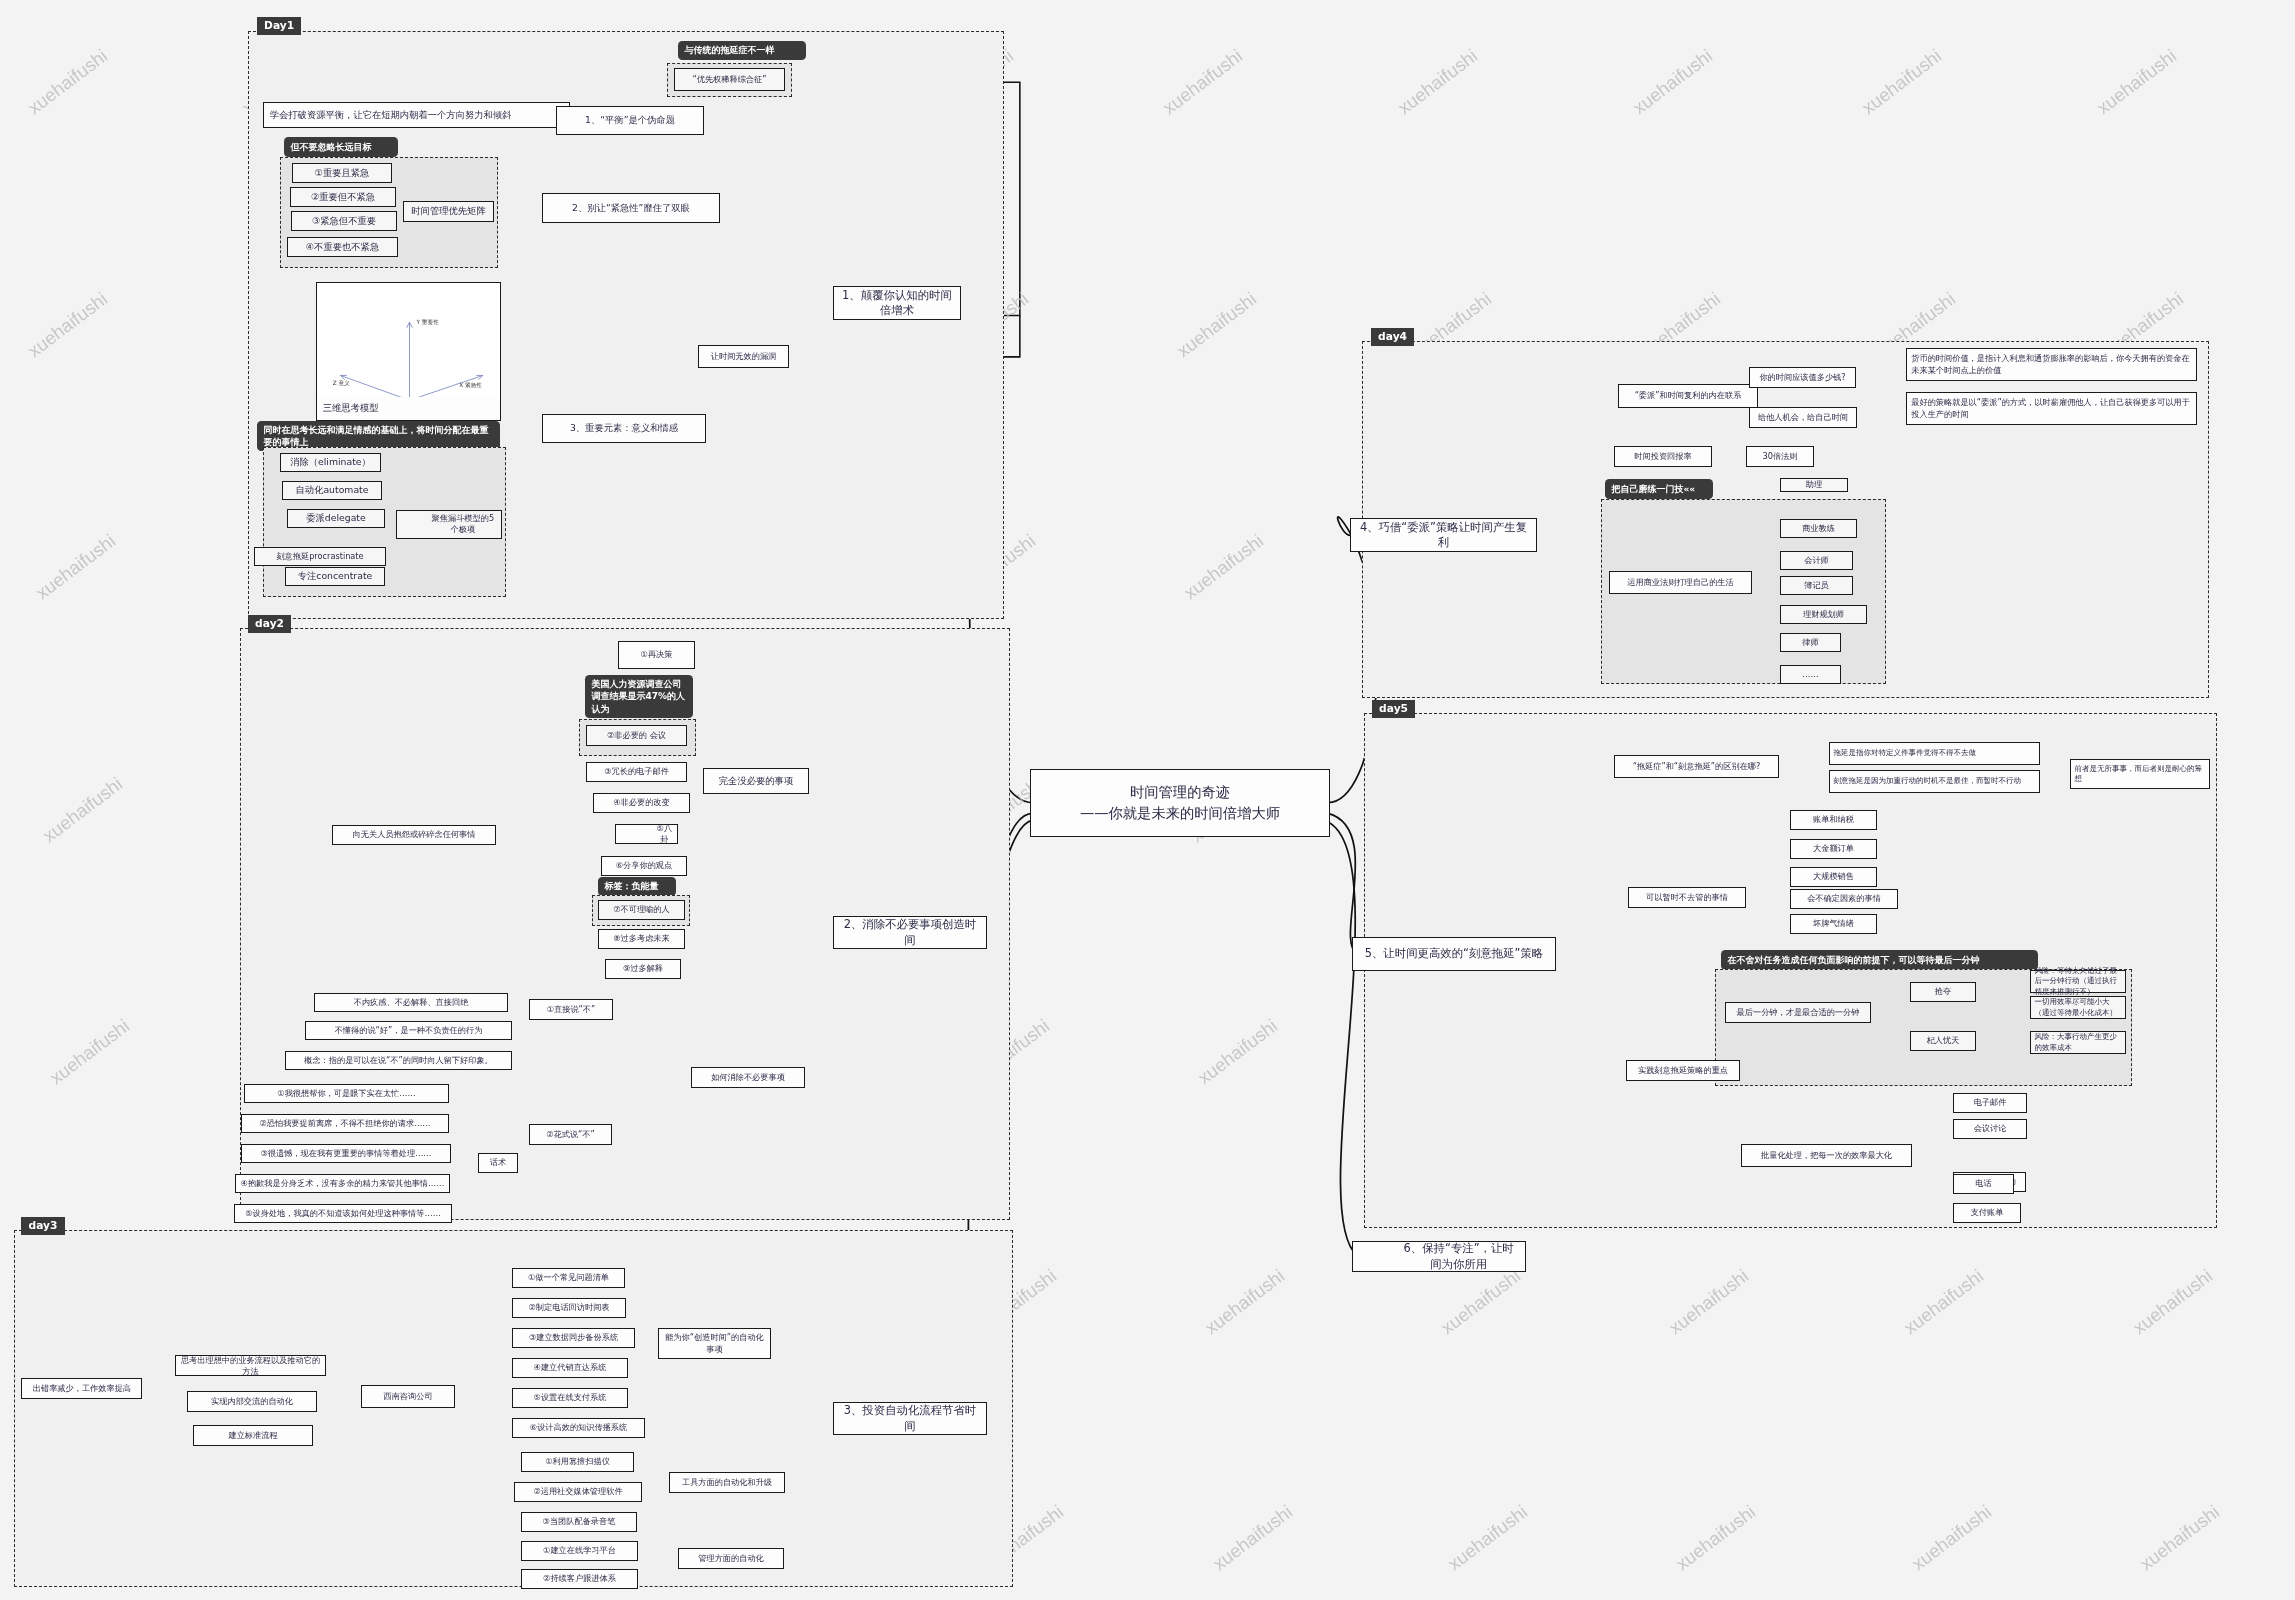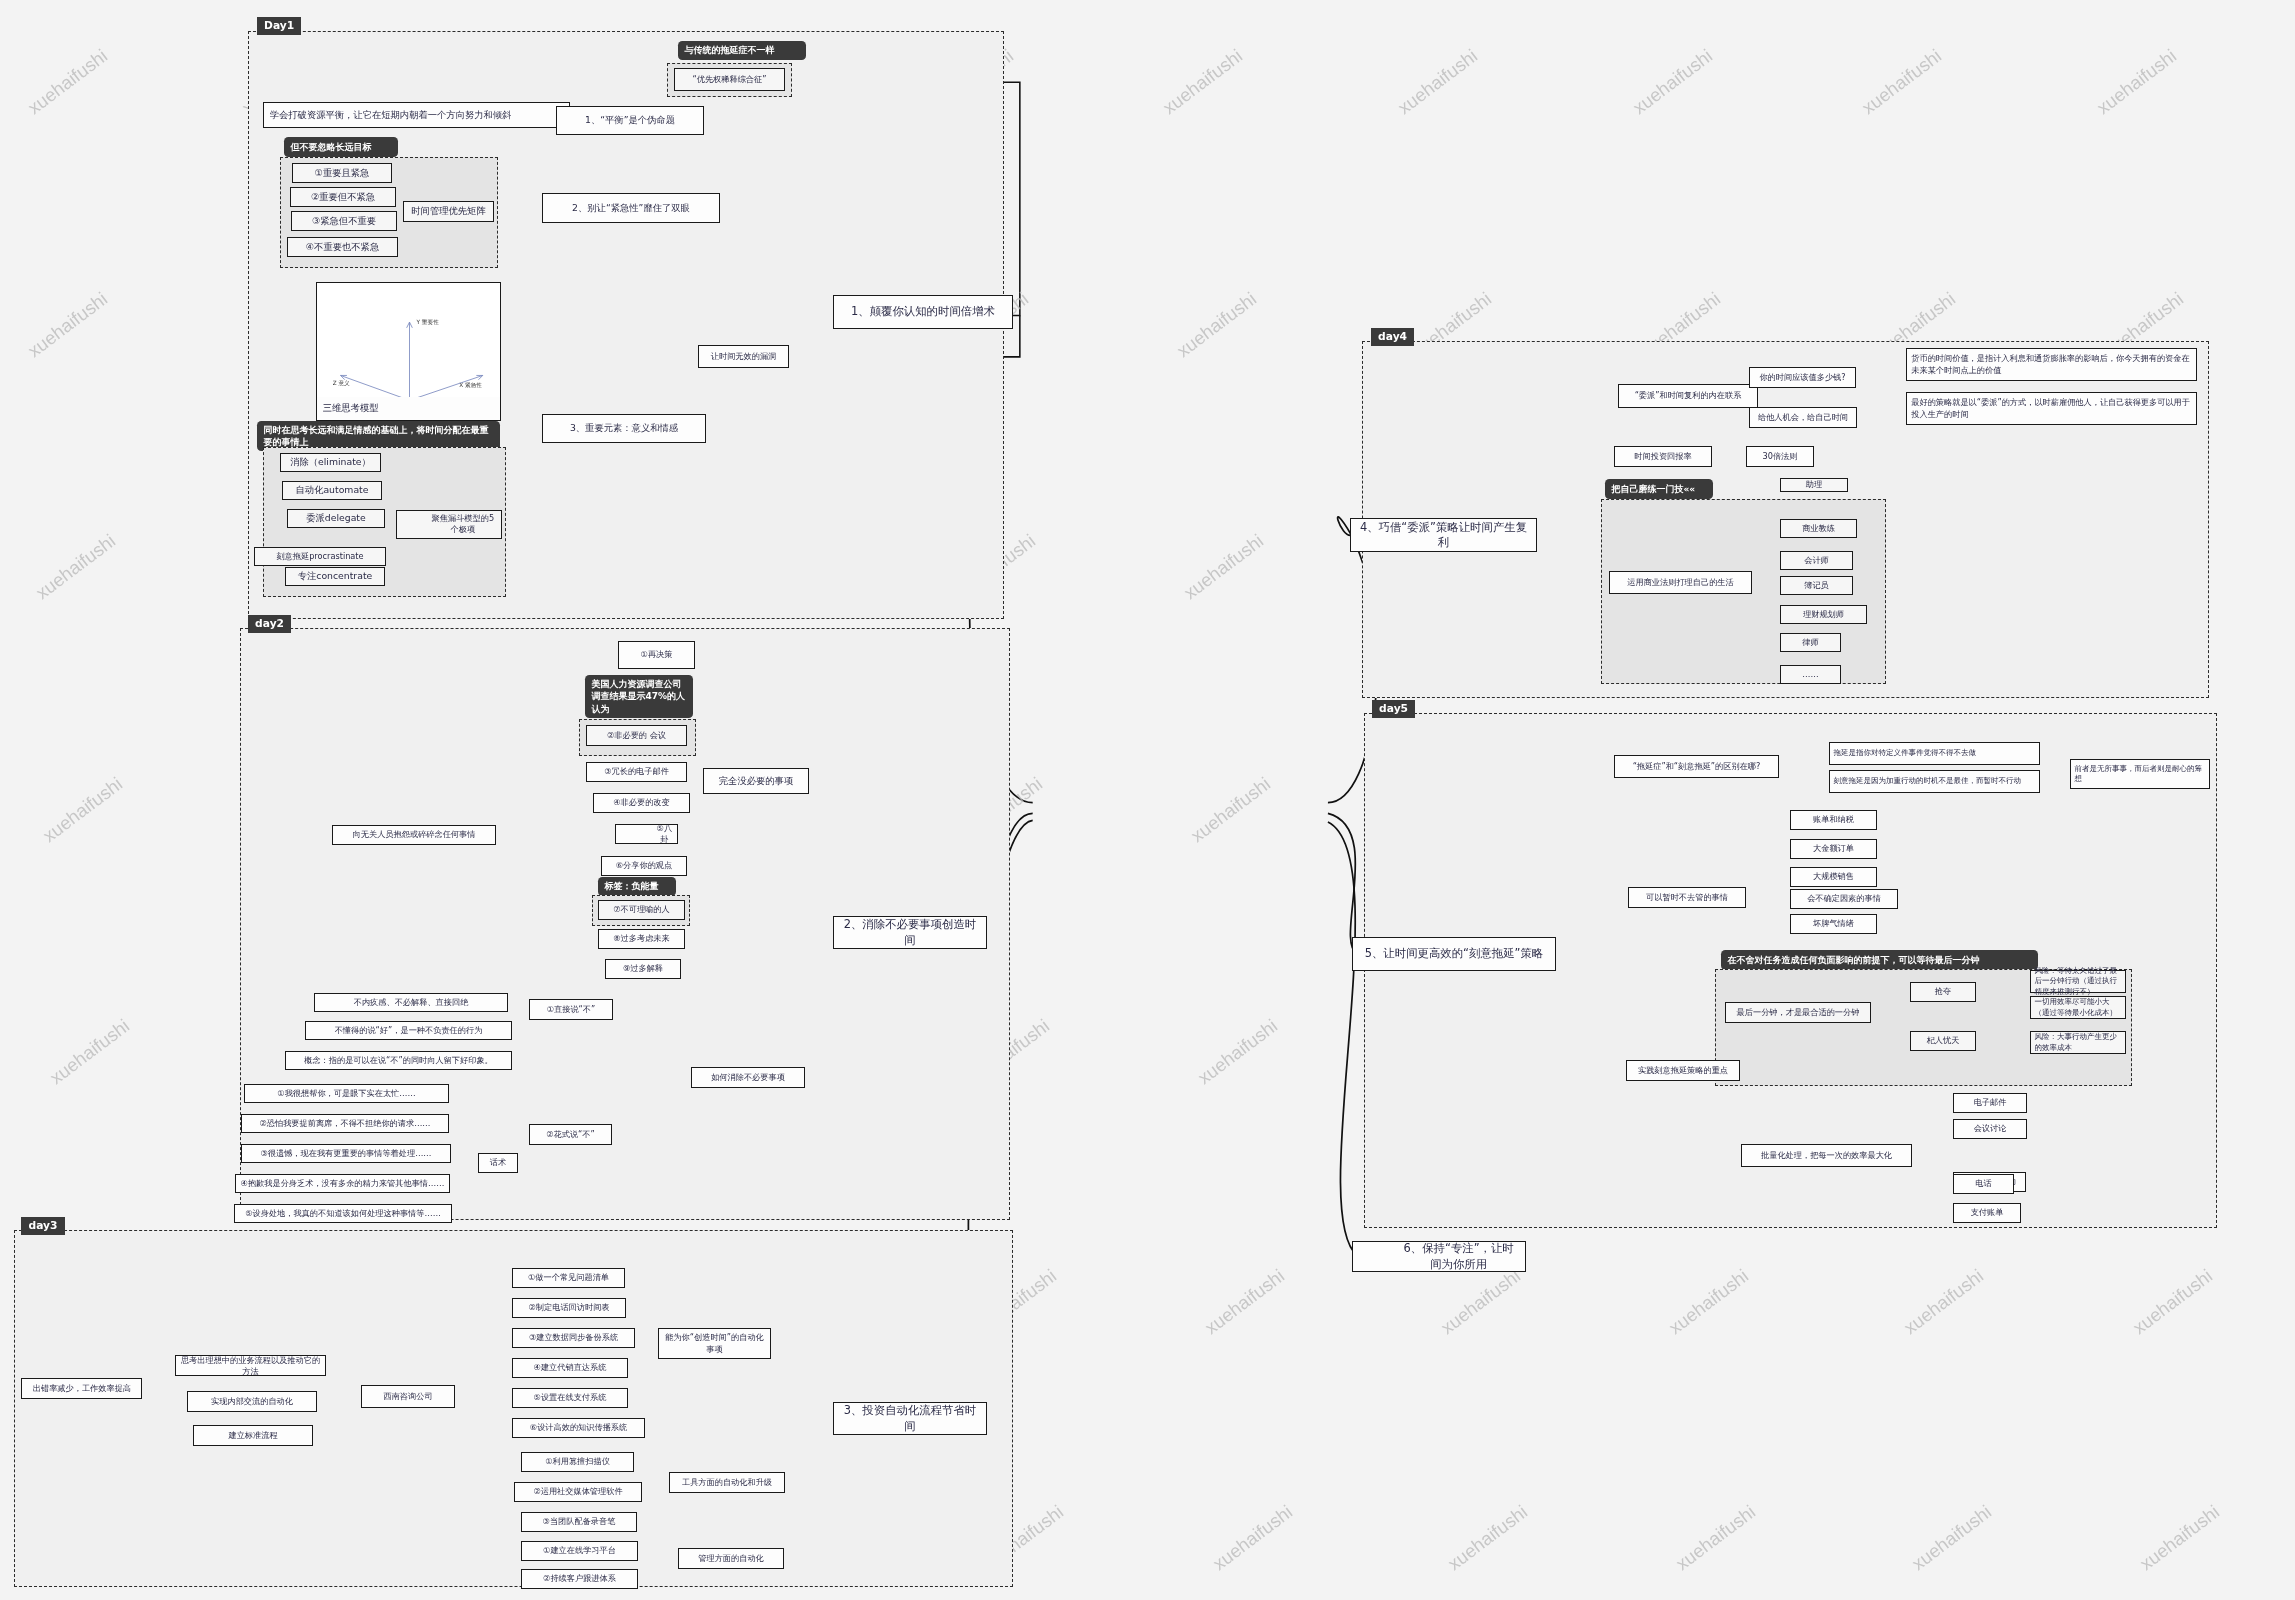--- a/index.html
+++ b/index.html
@@ -453,22 +453,26 @@
   <div class="node tiny left" style="left:2030px;top:1031px;width:96px;height:23px;">风险：大事行动产生更少的效率成本</div>
 
   <div class="node white small" style="left:1626px;top:1060px;width:114px;height:21.4px;">实践刻意拖延策略的重点</div>
   <div class="node white small" style="left:1741px;top:1144px;width:171px;height:23px;">批量化处理，把每一次的效率最大化</div>
   <div class="node white small" style="left:1953px;top:1093px;width:74px;height:20px;">电子邮件</div>
   <div class="node white small" style="left:1953px;top:1119px;width:74px;height:20px;">会议讨论</div>
   <div class="node white small" style="left:1953px;top:1172px;width:73px;height:20px;padding-left:8px;">一切网络活动</div>
   <div class="node white small" style="left:1953px;top:1174px;width:61px;height:20px;">电话</div>
   <div class="node white small" style="left:1953px;top:1203px;width:68px;height:20px;">支付账单</div>
 
-  <div class="node white" style="left:833px;top:295px;width:180px;height:34px;font-size:11.4px;">1、颠覆你认知的时间倍增术</div>
+  <div class="node white" style="left:833px;top:286px;width:128px;height:34px;font-size:11.4px;">1、颠覆你认知的时间倍增术</div>
   <div class="node white" style="left:833px;top:916px;width:154px;height:33px;font-size:11.4px;">2、消除不必要事项创造时间</div>
   <div class="node white" style="left:833px;top:1402px;width:154px;height:33px;font-size:11.4px;">3、投资自动化流程节省时间</div>
   <div class="node white" style="left:1350px;top:518px;width:187px;height:34px;font-size:11.4px;">4、巧借“委派”策略让时间产生复利</div>
   <div class="node white" style="left:1352px;top:937px;width:204px;height:34px;font-size:11.4px;">5、让时间更高效的“刻意拖延”策略</div>
   <div class="node white" style="left:1352px;top:1241px;width:174px;height:31px;font-size:11.4px;padding-left:45px;">6、保持“专注”，让时间为你所用</div>
 
+  <div class="node white big" style="left:1030px;top:769px;width:300px;height:68px;flex-direction:column;">
+    <div>时间管理的奇迹</div>
+    <div>——你就是未来的时间倍增大师</div>
+  </div>
 
 </div>
 
 
 </body></html>

